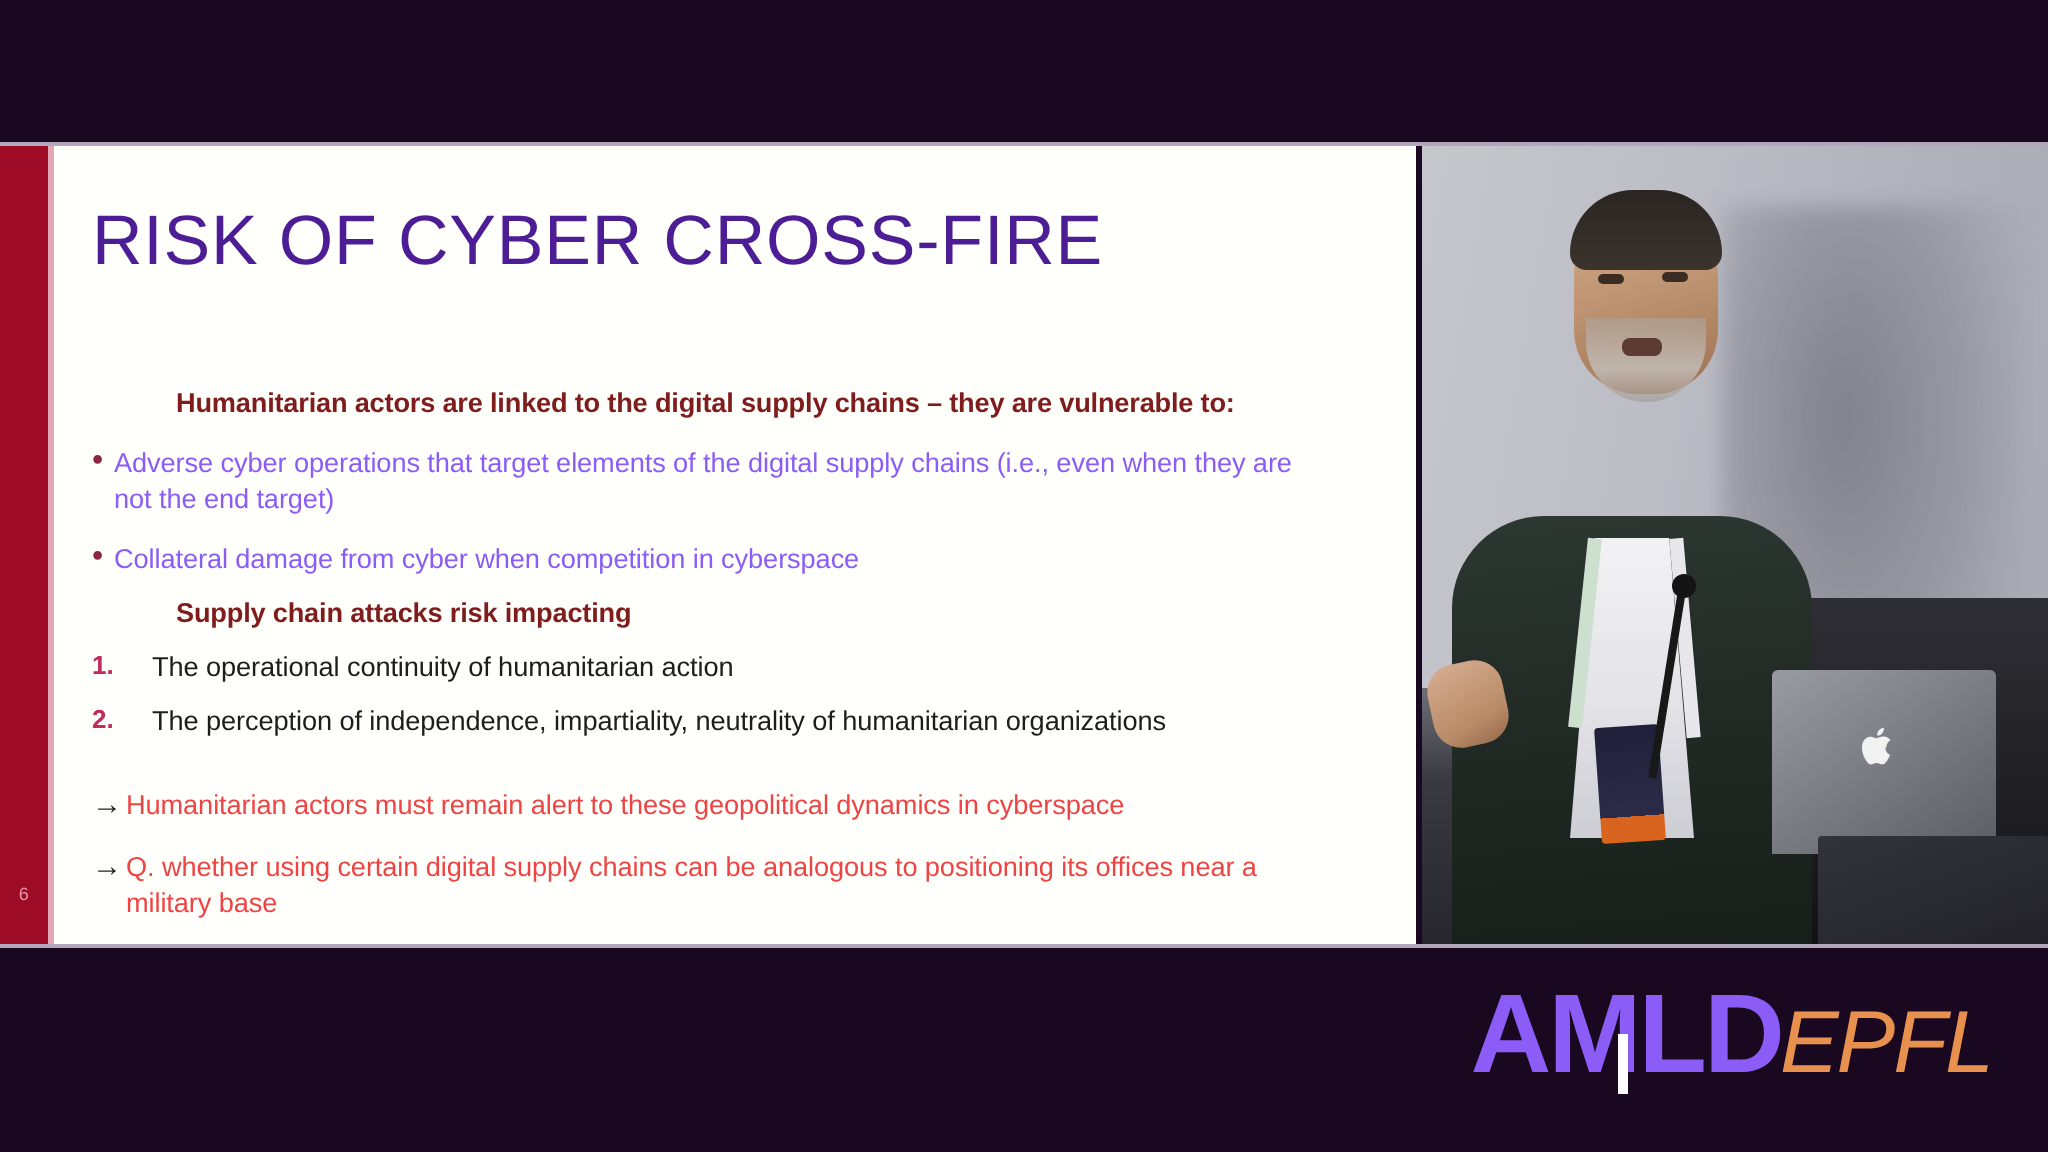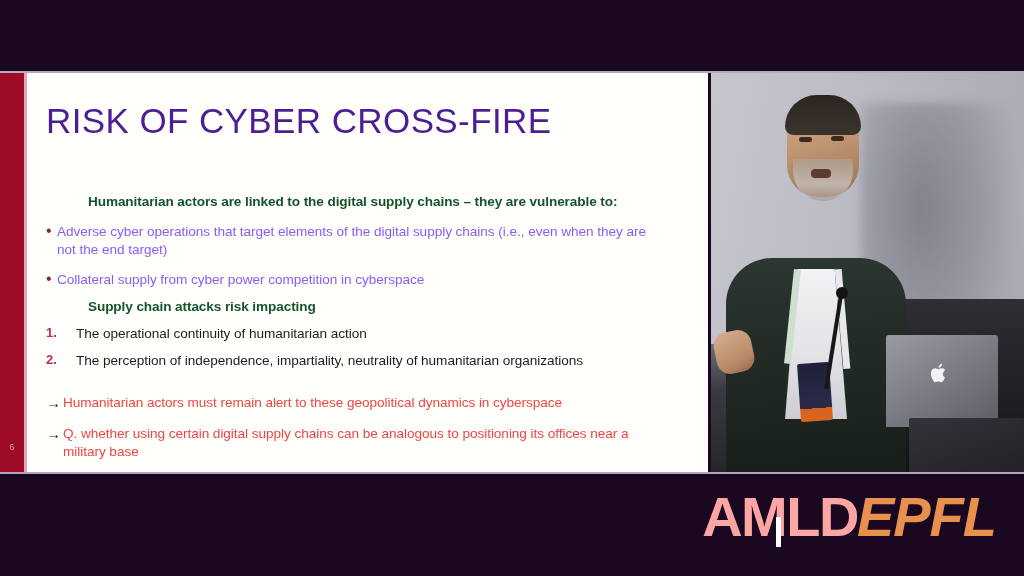--- a/index.html
+++ b/index.html
@@ -101,21 +101,21 @@
     top: 28px;
     font-size: 35px;
     font-weight: 400;
     color: #4c1d95;
     letter-spacing: 0.4px;
     white-space: nowrap;
   }
 
   .slide-text {
     position: absolute;
-    color: #14532d;
+    color: #7f1d1d;
     font-size: 13.6px;
     line-height: 17.5px;
     padding-left: 42px;
   }
 
   .lead-bold {
     font-weight: bold;
     font-size: 13.6px;
     letter-spacing: -0.1px;
   }
@@ -391,34 +391,34 @@
     top: 489px;
     z-index: 8;
     display: flex;
     align-items: baseline;
     line-height: 1;
   }
   #amld-word {
     position: relative;
     font-size: 56px;
     font-weight: bold;
-    color: #fca5a5;
+    color: #8b5cf6;
     letter-spacing: -1.5px;
   }
   #amld-descender {
     position: absolute;
     left: 74px;
     top: 28px;
     width: 5px;
     height: 30px;
     background: #ffffff;
   }
   #epfl-word {
-    font-size: 56px;
-    font-weight: 700;
+    font-size: 44px;
+    font-weight: 400;
     font-style: italic;
     color: #e8914e;
     letter-spacing: -1px;
     margin-left: -1px;
   }
 </style>
 </head>
 <body>
 
 <div id="stage">
@@ -438,21 +438,21 @@
 
       <div class="slide-text lead-bold" style="left:2px; top:120px; width:620px;">Humanitarian actors are linked to the digital supply chains – they are vulnerable to:</div>
 
       <div class="bullet-row" style="left:2px; top:150px; width:610px;">
         <span class="bullet-marker">•</span>
         <span class="bullet-text">Adverse cyber operations that target elements of the digital supply chains (i.e., even when they are not the end target)</span>
       </div>
 
       <div class="bullet-row" style="left:2px; top:198px; width:610px;">
         <span class="bullet-marker">•</span>
-        <span class="bullet-text">Collateral supply from cyber power competition in cyberspace</span>
+        <span class="bullet-text">Collateral damage from cyber when competition in cyberspace</span>
       </div>
 
       <div class="slide-text lead-bold" style="left:2px; top:225px; width:620px;">Supply chain attacks risk  impacting</div>
 
       <div class="num-row" style="left:2px; top:252px; width:630px;">
         <span class="num-marker">1.</span>
         <span class="num-text">The operational continuity of humanitarian action</span>
       </div>
 
       <div class="num-row" style="left:2px; top:279px; width:640px;">

